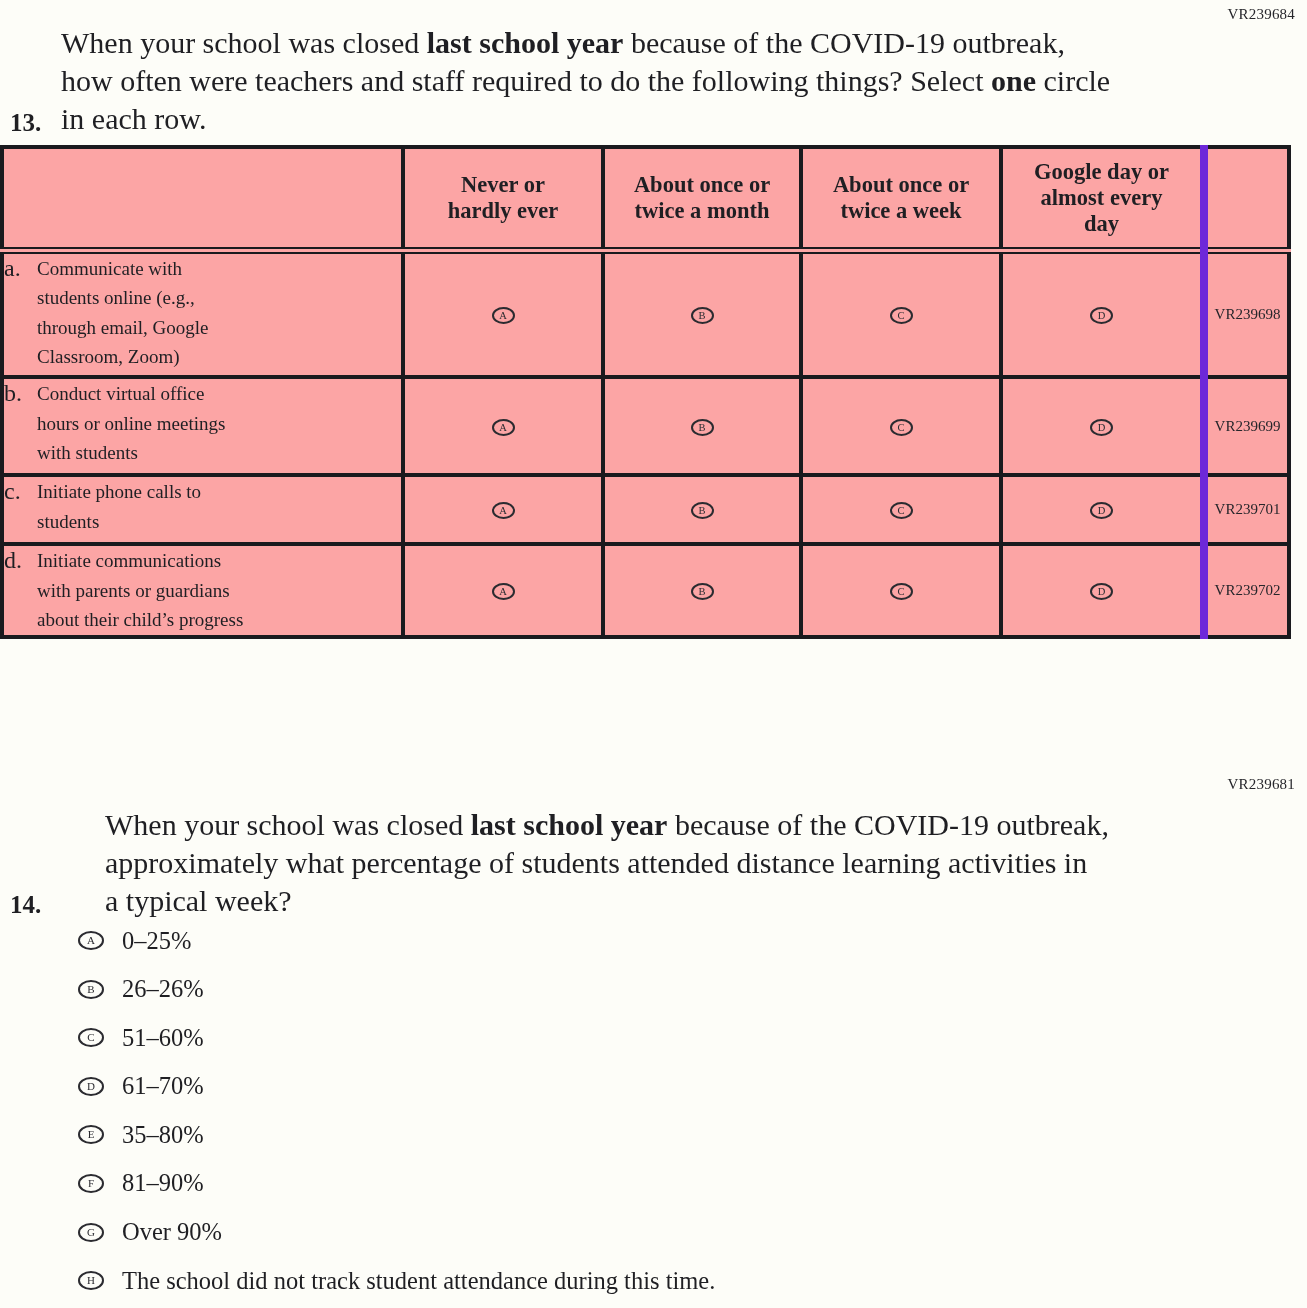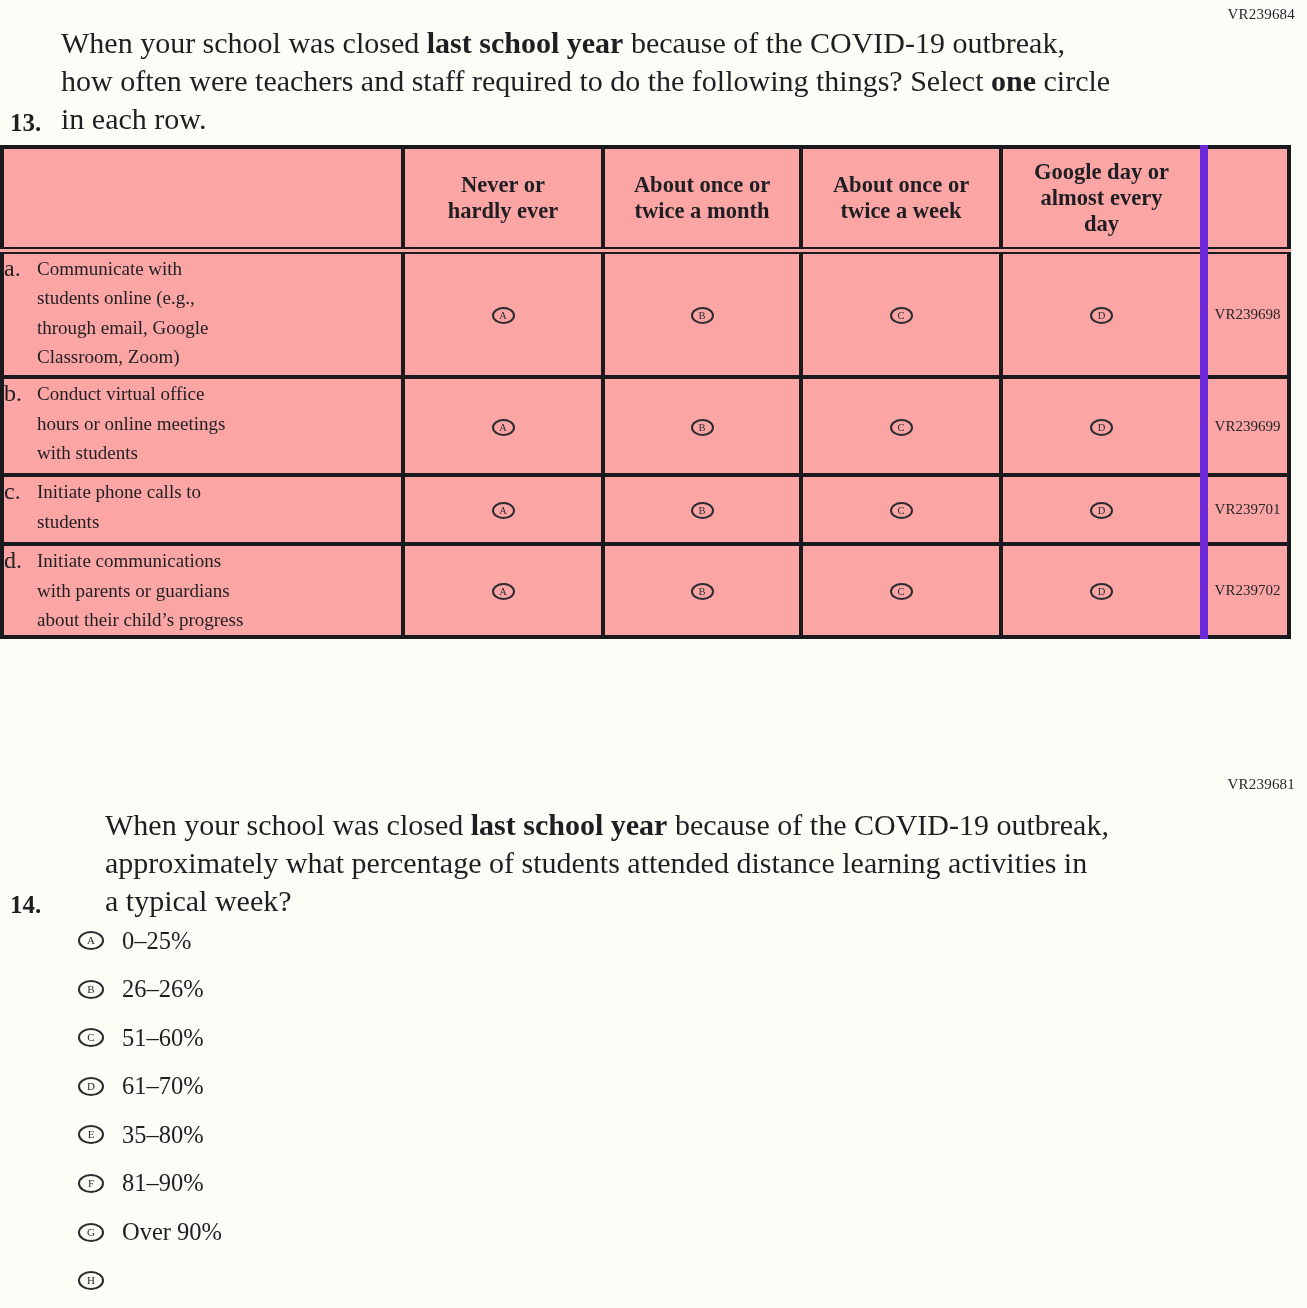--- a/index.html
+++ b/index.html
@@ -272,16 +272,17 @@
       <div class="option-row">
         <span class="option-bubble">F</span>
         <span class="option-text">81–90%</span>
       </div>
       <div class="option-row">
         <span class="option-bubble">G</span>
         <span class="option-text">Over 90%</span>
       </div>
       <div class="option-row">
         <span class="option-bubble">H</span>
+        <span class="option-text">The school did not track student attendance during this time.</span>
       </div>
     </div>
 
 </div>
 
 </body></html>

